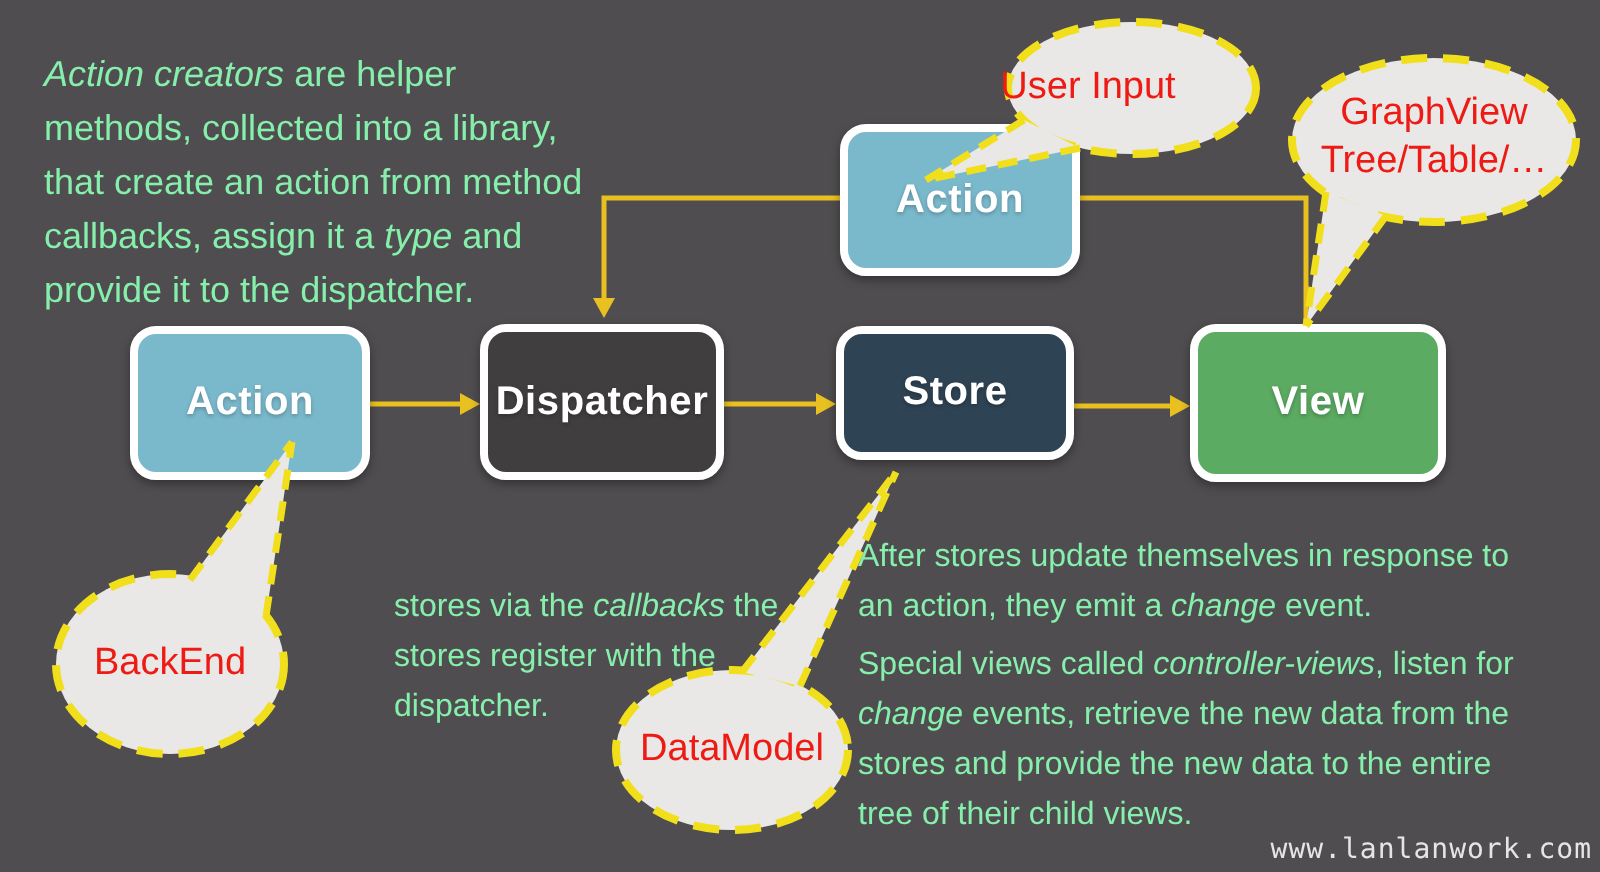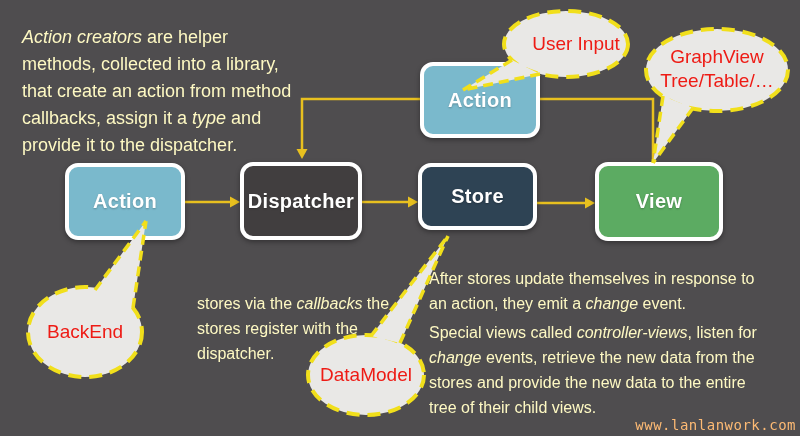--- a/index.html
+++ b/index.html
@@ -20,38 +20,38 @@
   .box .label{
     color:#ffffff;font-weight:bold;font-size:20px;letter-spacing:.3px;
     text-shadow:0 1px 2px rgba(0,0,0,.25);
   }
   .box-action-top{left:420px;top:62px;width:120px;height:76px;background:#7ab9cc;}
   .box-action-left{left:65px;top:163px;width:120px;height:77px;background:#7ab9cc;}
   .box-dispatcher{left:240px;top:162px;width:122px;height:78px;background:#413e3f;}
   .box-store{left:418px;top:163px;width:119px;height:67px;background:#2e4354;}
   .box-view{left:595px;top:162px;width:128px;height:79px;background:#5cab62;}
   .note{
-    position:absolute;z-index:4;color:#fef9c3;white-space:nowrap;
+    position:absolute;z-index:4;color:#86efac;white-space:nowrap;
   }
   .note em{font-style:italic;}
   .note-intro{left:22px;top:24px;font-size:18px;line-height:27px;}
   .note-dispatcher{left:197px;top:266px;font-size:16px;line-height:25px;}
   .note-store{left:429px;top:266px;font-size:16px;line-height:25px;}
   .note-views{left:429px;top:320px;font-size:16px;line-height:25px;}
   .bubble-label{
     position:absolute;z-index:5;color:#ee1b15;font-size:19px;
     text-align:center;line-height:24px;
   }
-  .bl-user-input{left:516px;top:32px;width:120px;}
+  .bl-user-input{left:484px;top:32px;width:120px;}
   .bl-graphview{left:647px;top:45px;width:140px;}
   .bl-backend{left:28px;top:320px;width:114px;}
   .bl-datamodel{left:306px;top:363px;width:120px;}
   .watermark{
     position:absolute;z-index:6;right:4px;bottom:3px;
-    color:#fdba74;font-family:"DejaVu Sans Mono",monospace;
+    color:#e5e5e5;font-family:"DejaVu Sans Mono",monospace;
     font-size:14px;letter-spacing:.5px;
   }
   .conn{stroke:#e8c01f;stroke-width:2.5;fill:none;}
   .conn-head{fill:#e8c01f;stroke:none;}
   .bubble-ellipse{fill:#e9e8e6;stroke:#f1df1b;stroke-width:4;stroke-dasharray:13 8;}
   .tail-fill{fill:#e9e8e6;stroke:none;}
   .tail-stroke{fill:none;stroke:#f1df1b;stroke-width:3.5;stroke-dasharray:10 6;}
 </style>
 </head>
 <body>

